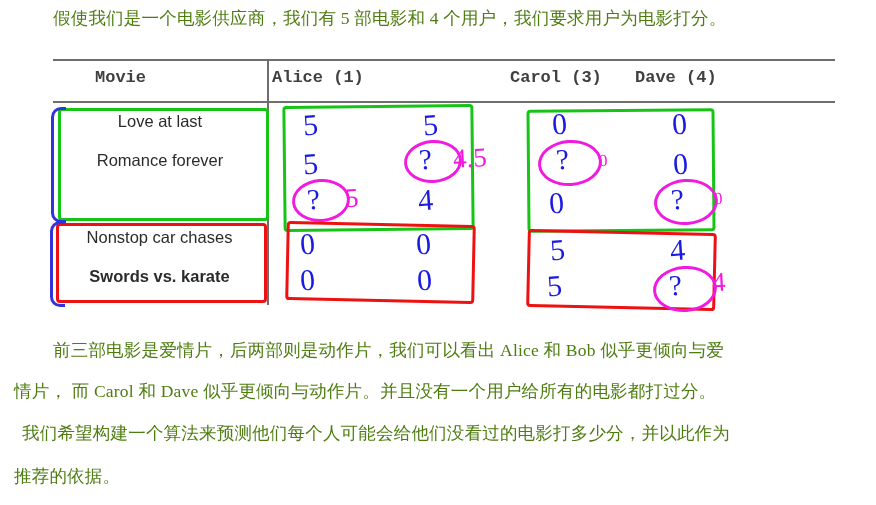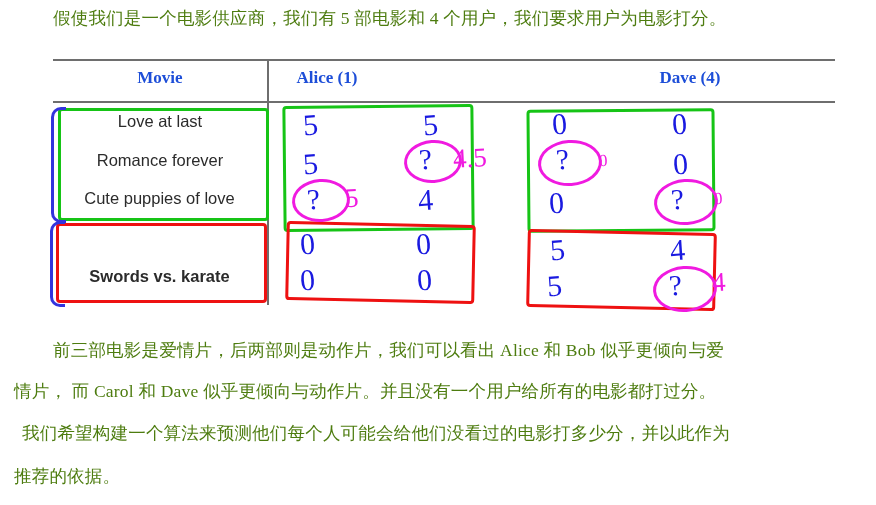--- a/index.html
+++ b/index.html
@@ -32,25 +32,24 @@
   #body-line-4 { left: 14px; top: 468px; }
 
   
   #ratings-table {
     position: absolute;
     left: 0; top: 55px;
     width: 876px; height: 255px;
   }
   .th {
     position: absolute;
-    font-family: Liberation Serif, serif;
+    font-family: Liberation Mono, monospace;
     font-weight: bold;
     font-size: 17px;
-    color: #1d4ed8;
-    text-align: center;
+    color: #404040;
     white-space: nowrap;
   }
   #th-movie { left: 95px; top: 13px; width: 130px; }
   #th-alice { left: 272px; top: 13px; width: 110px; }
   #th-bob   { left: 390px; top: 13px; width: 100px; }
   #th-carol { left: 510px; top: 13px; width: 110px; }
   #th-dave  { left: 635px; top: 13px; width: 110px; }
 
   .rule {
     position: absolute;
@@ -132,25 +131,26 @@
 <div class="para" id="intro-paragraph">假使我们是一个电影供应商，我们有 5 部电影和 4 个用户，我们要求用户为电影打分。</div>
 
 <div id="ratings-table">
 
   <div class="rule" id="rule-top"></div>
   <div class="rule" id="rule-header"></div>
   <div id="divider-vertical"></div>
 
   <div class="th" id="th-movie">Movie</div>
   <div class="th" id="th-alice">Alice (1)</div>
+  <div class="th" id="th-carol">Carol (3)</div>
   <div class="th" id="th-dave">Dave (4)</div>
 
   <div class="movie-title" id="movie-0">Love at last</div>
   <div class="movie-title" id="movie-1">Romance forever</div>
-  <div class="movie-title" id="movie-2">Cute puppies of love</div>
+  <div class="movie-title" id="movie-3">Nonstop car chases</div>
   <div class="movie-title" id="movie-4">Swords vs. karate</div>
 
   <div class="group-box green" style="left:58px; top:53px; width:205px; height:107px;"></div>
 
   <div class="group-box red" style="left:56px; top:168px; width:205px; height:74px;"></div>
 
   <div class="group-box green" style="left:283px; top:50px; width:185px; height:120px; transform:rotate(-0.6deg);"></div>
 
   <div class="group-box red" style="left:286px; top:168px; width:183px; height:73px; transform:rotate(1.2deg);"></div>
 

